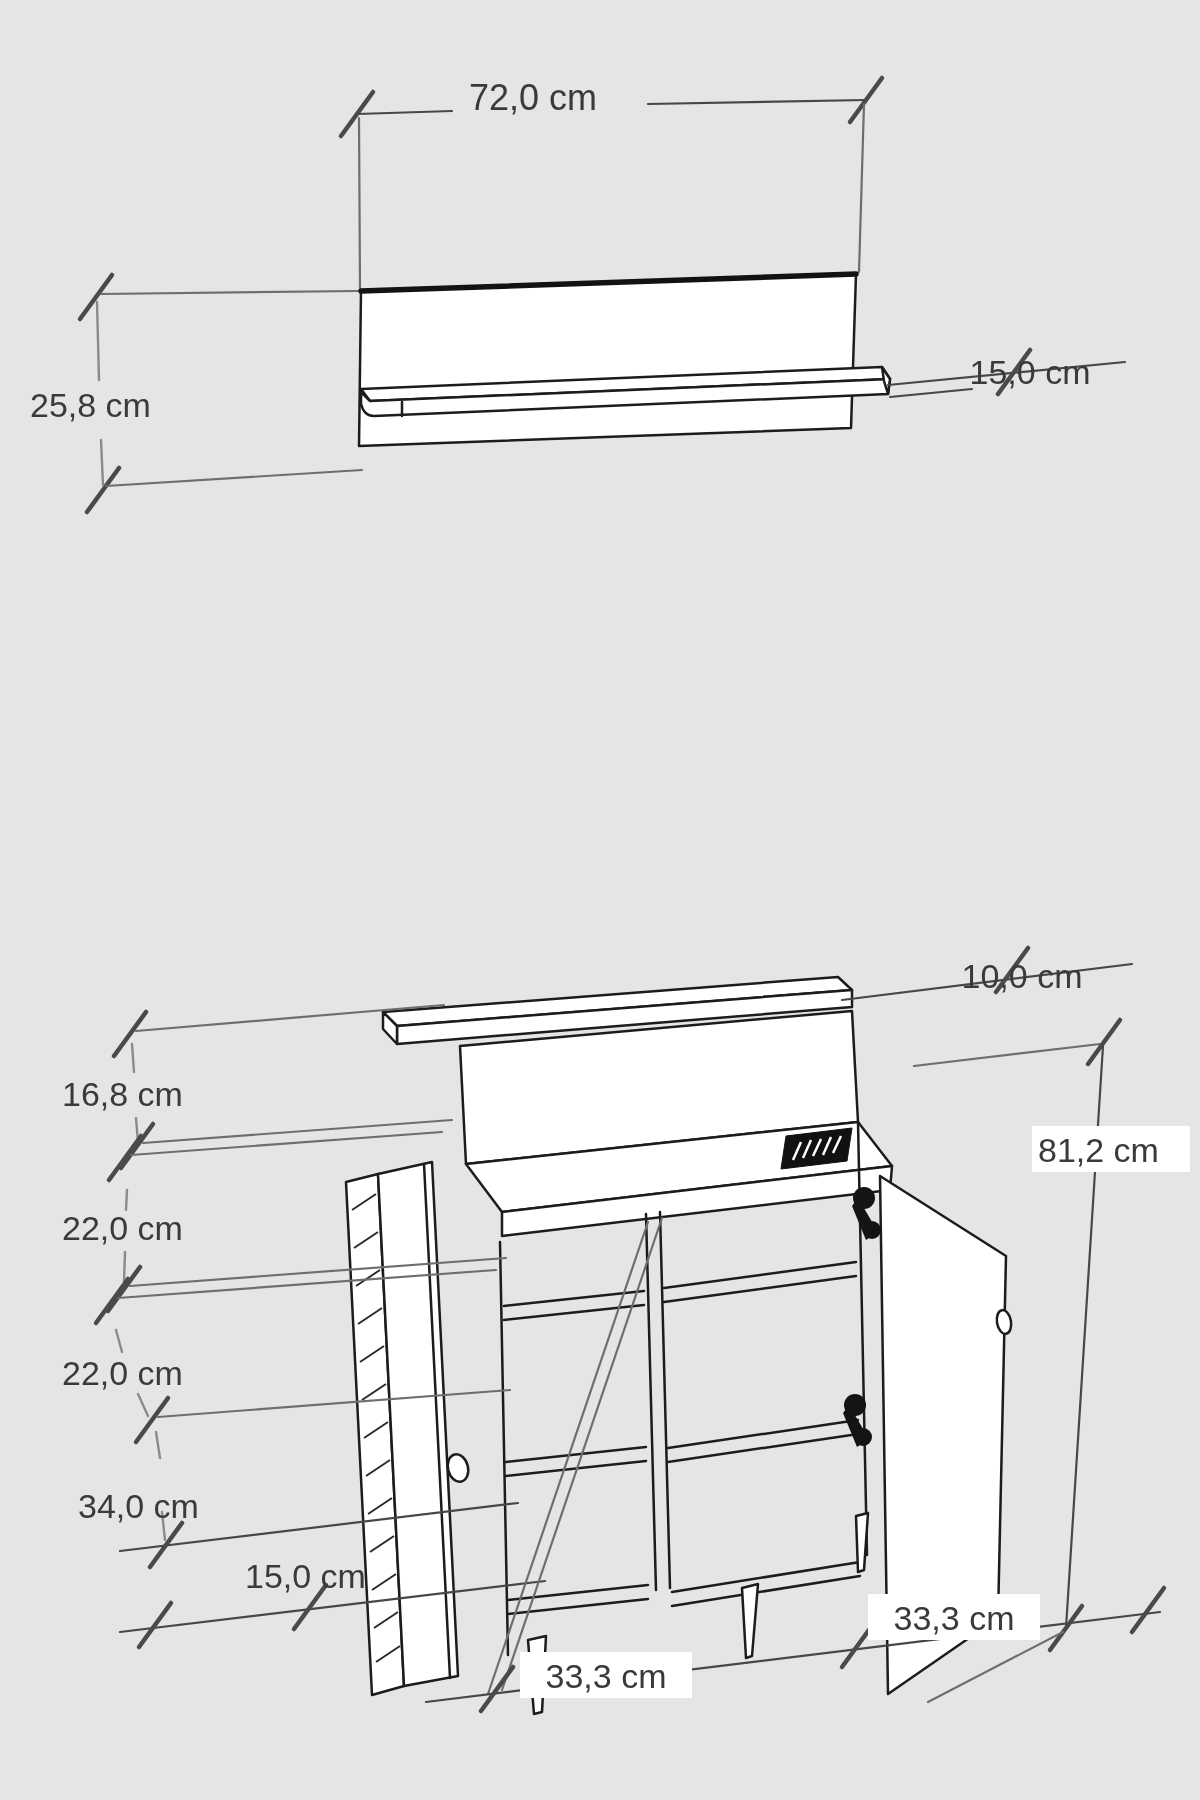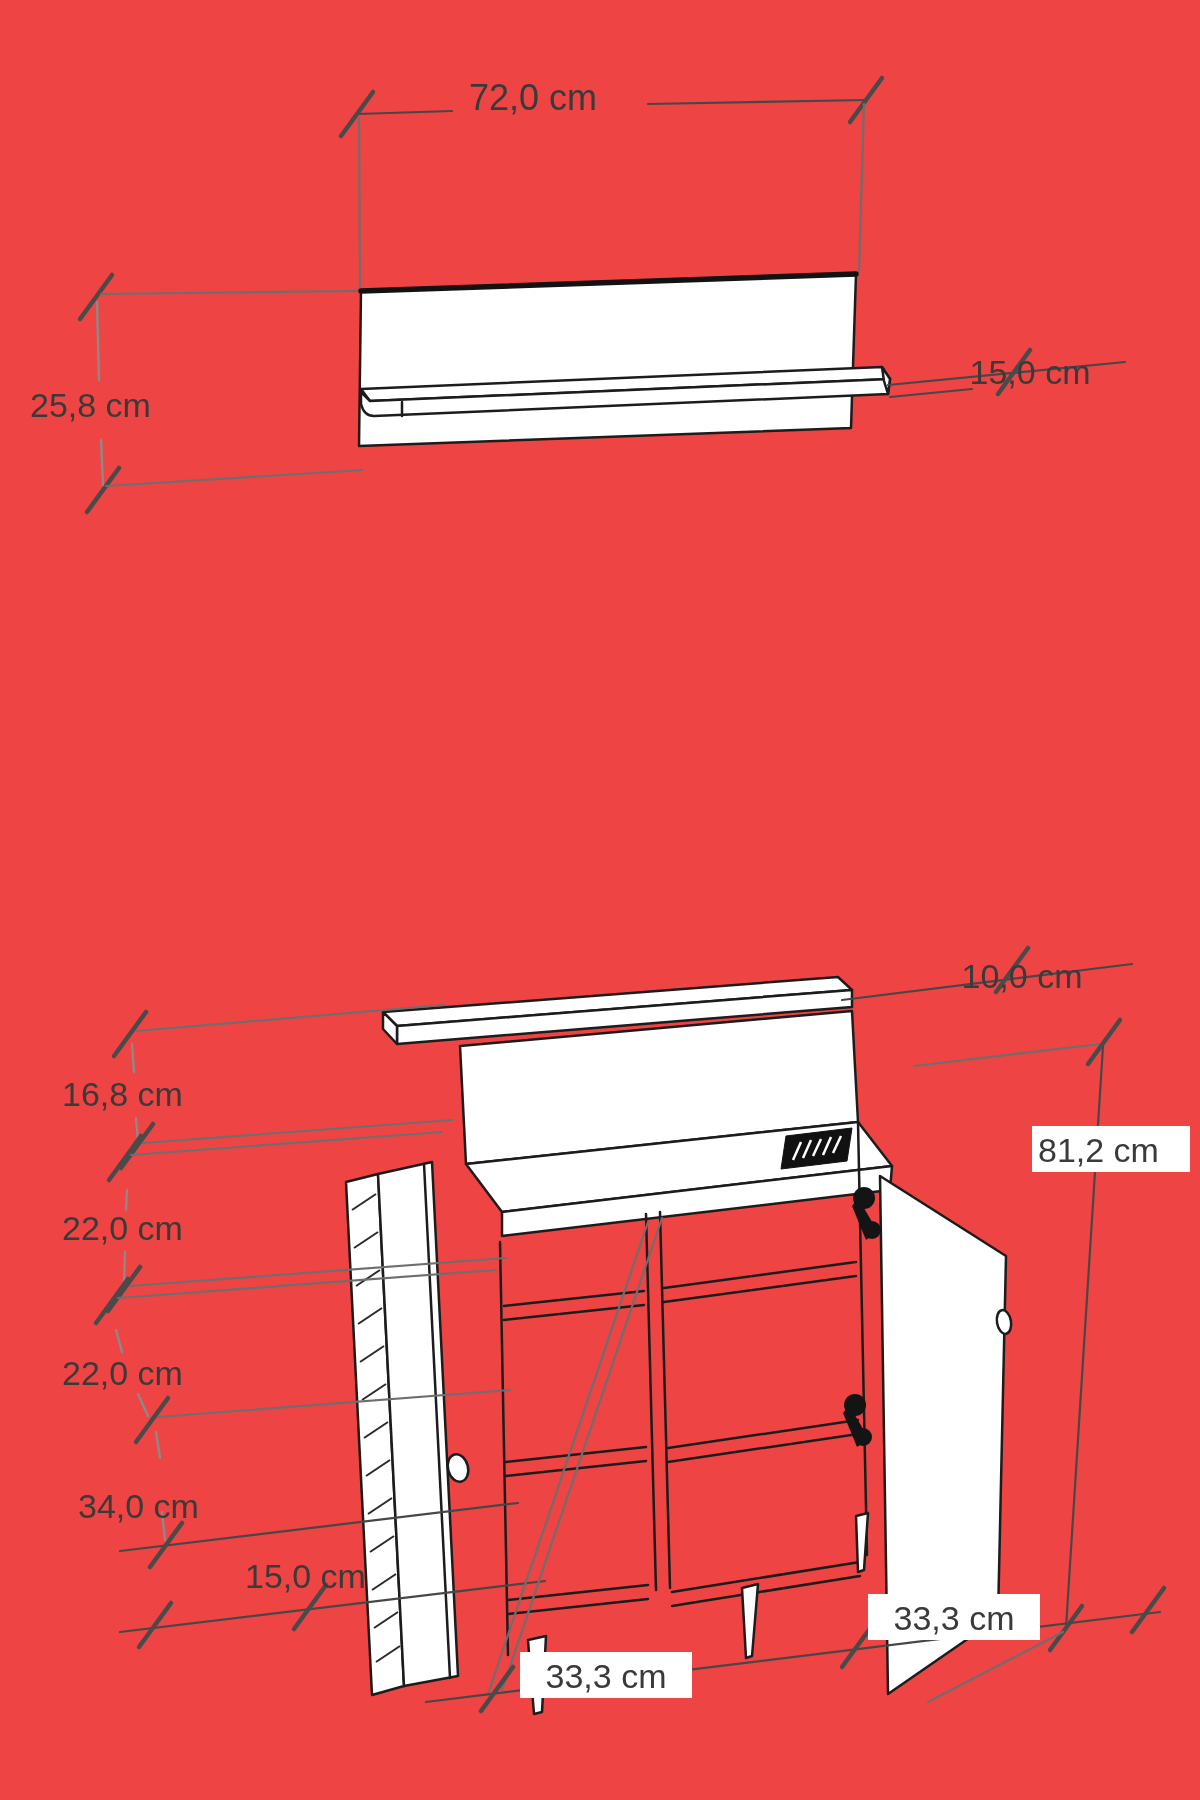--- a/index.html
+++ b/index.html
@@ -1,16 +1,16 @@
 <!DOCTYPE html>
 <html><head>
 <meta charset="utf-8">
 <style>
   html,body{margin:0;padding:0;background:#ffffff;}
-  .stage{position:relative;width:1200px;height:1800px;background:#ef4444;overflow:hidden;text-align:center;}
+  .stage{position:relative;width:1200px;height:1800px;background:#e5e5e5;overflow:hidden;text-align:center;}
   svg{display:block;}
   text{font-family:"Liberation Sans","DejaVu Sans",sans-serif;fill:#3a3a3a;}
   .dim-label{font-size:34px;}
   .dim-label-big{font-size:36px;}
   .furn{fill:#ffffff;stroke:#1c1c1c;stroke-width:2.5;stroke-linejoin:round;}
   .edge{fill:none;stroke:#1c1c1c;stroke-width:2.5;stroke-linecap:round;}
   .edge-bold{fill:none;stroke:#121212;stroke-width:5.5;stroke-linecap:round;}
   .dimline{fill:none;stroke:#474747;stroke-width:2.2;stroke-linecap:round;}
   .extline{fill:none;stroke:#6e6e6e;stroke-width:2.2;stroke-linecap:round;}
   .stub{fill:none;stroke:#8a8a8a;stroke-width:2.4;stroke-linecap:round;}

